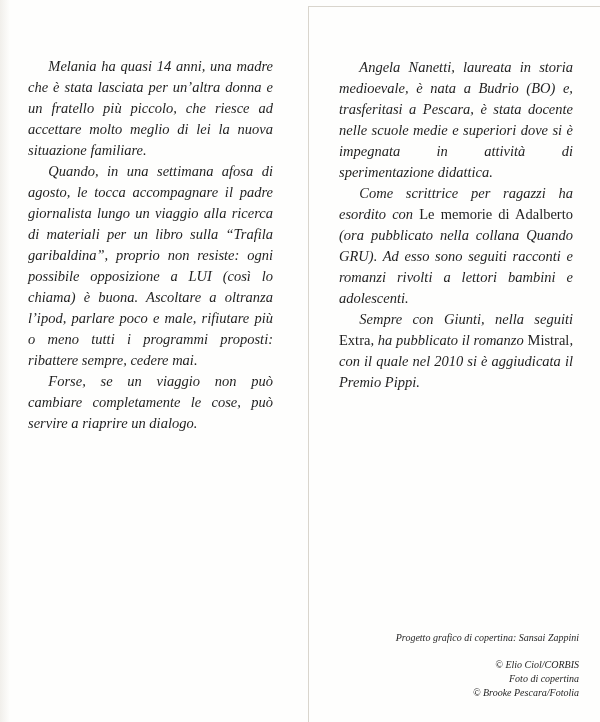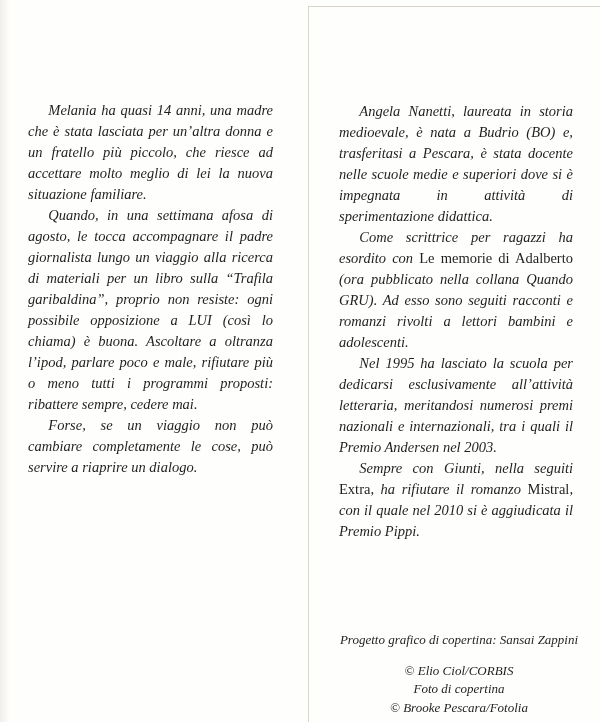--- a/index.html
+++ b/index.html
@@ -33,21 +33,20 @@
     border-left: 1px solid var(--edge-color, #d9d5cd);
     border-top: 1px solid var(--edge-color, #d9d5cd);
     background: var(--page-bg, #fefefd);
   }
   .text-col {
     font-style: italic;
     font-size: 14.5px;
     line-height: 1.45;
     color: var(--text-color, #1f1f1f);
     text-align: justify;
-    margin-top: 44px;
   }
   .text-col p {
     margin: 0;
     text-indent: 1.4em;
   }
   .text-col .roman {
     font-style: normal;
   }
   .left-text {
     position: absolute;
@@ -60,24 +59,24 @@
     left: 30px;
     top: 50px;
     width: 234px;
   }
   .credits {
     position: absolute;
     left: 30px;
     top: 624px;
     width: 240px;
     font-style: italic;
-    font-size: 13px;
+    font-size: 10px;
     line-height: 1.4;
     color: var(--text-color, #1f1f1f);
-    text-align: center;
+    text-align: right;
   }
   .credits .credit-line {
     margin: 0;
   }
   .credits .credit-gap {
     height: 13px;
   }
 </style>
 </head>
 <body>
@@ -91,22 +90,21 @@
         <p><span>Melania ha quasi 14 anni, una madre che è stata lasciata per un’altra donna e un fratello più piccolo, che riesce ad accettare molto meglio di lei la nuova situazione familiare.</span></p>
         <p><span>Quando, in una settimana afosa di agosto, le tocca accompagnare il padre giornalista lungo un viaggio alla ricerca di materiali per un libro sulla “Trafila garibaldina”, proprio non resiste: ogni possibile opposizione a LUI (così lo chiama) è buona. Ascoltare a oltranza l’ipod, parlare poco e male, rifiutare più o meno tutti i programmi proposti: ribattere sempre, cedere mai.</span></p>
         <p><span>Forse, se un viaggio non può cambiare completamente le cose, può servire a riaprire un dialogo.</span></p>
       </div>
   </div>
 
   <div class="right-page">
     <div class="text-col right-text">
         <p><span>Angela Nanetti, laureata in storia medioevale, è nata a Budrio (BO) e, trasferitasi a Pescara, è stata docente nelle scuole medie e superiori dove si è impegnata in attività di sperimentazione didattica.</span></p>
         <p><span>Come scrittrice per ragazzi ha esordito con </span><span class="roman">Le memorie di Adalberto</span><span> (ora pubblicato nella collana Quando GRU). Ad esso sono seguiti racconti e romanzi rivolti a lettori bambini e adolescenti.</span></p>
-        <p><span>Nel 1995 ha lasciato la scuola per dedicarsi esclusivamente all’attività letteraria, meritandosi numerosi premi nazionali e internazionali, tra i quali il Premio Andersen nel 2003.</span></p>
-        <p><span>Sempre con Giunti, nella seguiti </span><span class="roman">Extra</span><span>, ha rifiutare il romanzo </span><span class="roman">Mistral</span><span>, con il quale nel 2010 si è aggiudicata il Premio Pippi.</span></p>
+        <p><span>Sempre con Giunti, nella seguiti </span><span class="roman">Extra</span><span>, ha pubblicato il romanzo </span><span class="roman">Mistral</span><span>, con il quale nel 2010 si è aggiudicata il Premio Pippi.</span></p>
       </div>
 
     <div class="credits">
       <p class="credit-line">Progetto grafico di copertina: Sansai Zappini</p>
       <div class="credit-gap"></div>
       <p class="credit-line">© Elio Ciol/CORBIS</p>
       <p class="credit-line">Foto di copertina</p>
       <p class="credit-line">© Brooke Pescara/Fotolia</p>
     </div>
   </div>

